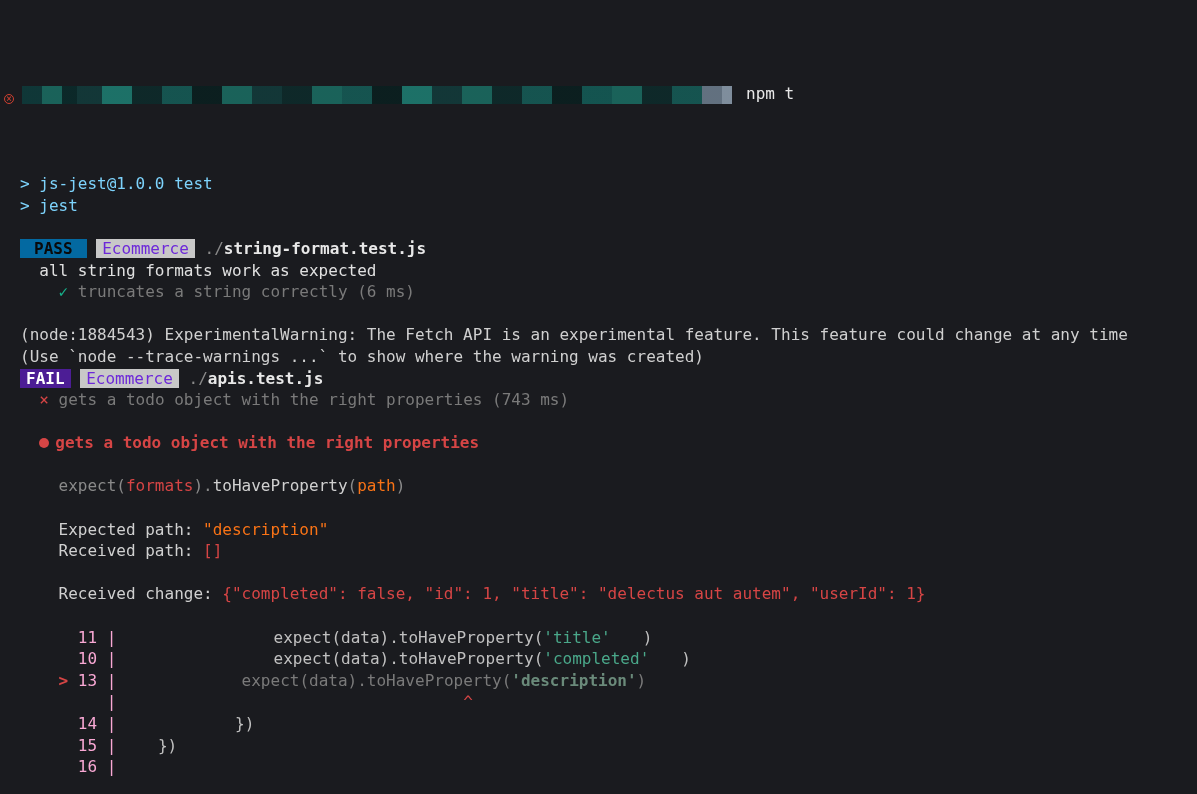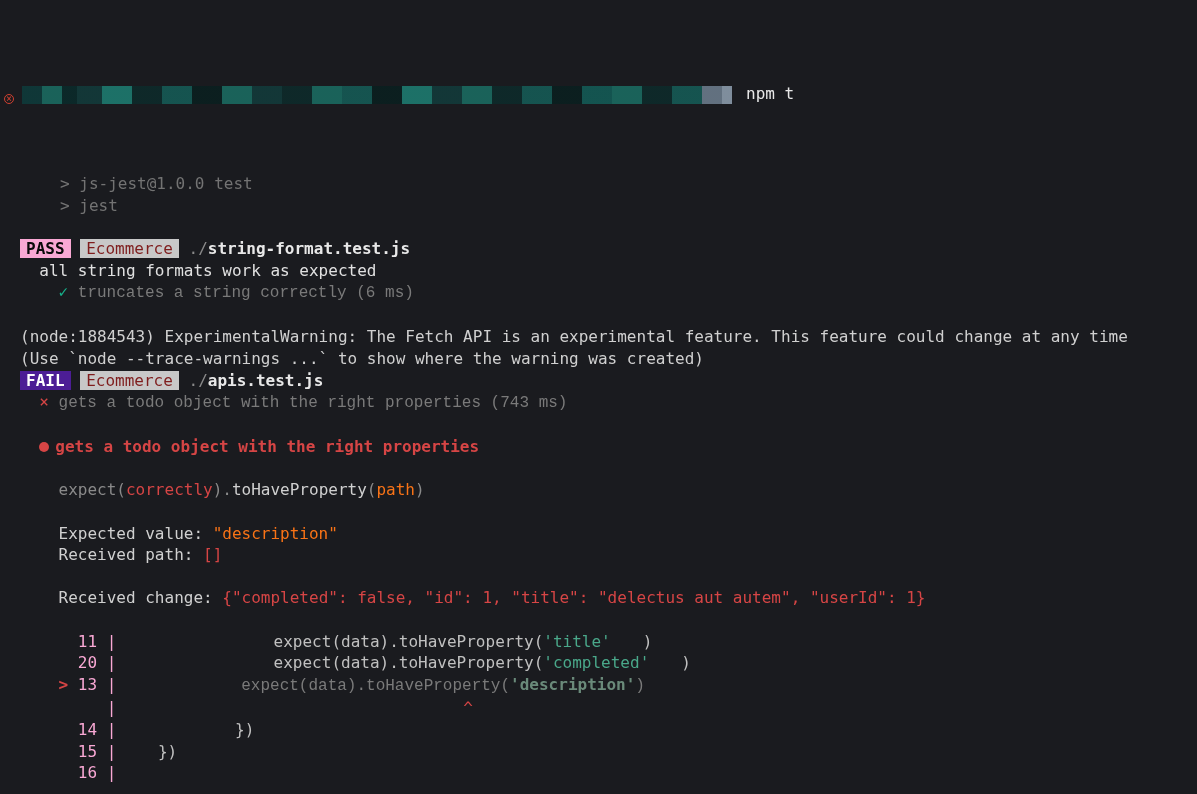--- a/index.html
+++ b/index.html
@@ -52,44 +52,44 @@
     max-width:710px;
     opacity:0.9;
   }
   .cmd {
     color: #e8e8e8;
     margin-left: 14px;
   }
   .term {
     padding: 4px 20px 0 20px;
   }
-  .prompt { color: #737373; margin-left: 40px; }
+  .prompt { color: #7dd3fc; }
   .badge-pass {
-    background: #f9a8d4;
+    background: #0369a1;
     color: #0a0a0a;
     font-weight: bold;
-    padding: 0 6px;
+    padding: 0 14px;
   }
   .badge-fail {
     background: #4c1d95;
     color: #ffffff;
     font-weight: bold;
     padding: 0 6px;
   }
   .badge-tag {
     background: #c8c8c8;
-    color: #7f1d1d;
+    color: #6d28d9;
     padding: 0 6px;
     margin-top: 43px;
   }
   .file-path { color: #8a8a8a; }
   .file-name { color: #e8e8e8; font-weight: bold; }
   .desc-line { color: #e0e0e0; margin-top: 11px; }
   .check { color: #17b08a; }
-  .dim { color: #7a7a7a; font-family: Liberation Mono, monospace; }
+  .dim { color: #7a7a7a; }
   .cross { color: #d64545; }
   .bullet-fail {
     display:inline-block;
     width:10px; height:10px;
     background:#d64545;
     border-radius:50%;
     vertical-align: baseline;
     margin-right:6px;
   }
   .fail-title { color:#d64545; font-weight:bold;text-align:right; }
@@ -123,29 +123,29 @@
   <span class="desc-line">all string formats work as expected</span>
     <span class="check">✓</span> <span class="dim">truncates a string correctly (6 ms)</span>
 
 <span class="warn">(node:1884543) ExperimentalWarning: The Fetch API is an experimental feature. This feature could change at any time</span>
 <span class="warn">(Use `node --trace-warnings ...` to show where the warning was created)</span>
 <span><span class="badge-fail">FAIL</span> <span class="badge-tag">Ecommerce</span> <span class="file-path">./</span><span class="file-name">apis.test.js</span></span>
   <span class="cross">×</span> <span class="dim">gets a todo object with the right properties (743 ms)</span>
 
   <span class="bullet-fail"></span><span class="fail-title">gets a todo object with the right properties</span>
 
-    <span><span class="kw-gray">expect(</span><span class="kw-recv">correctly</span><span class="kw-gray">).</span><span>toHaveProperty</span><span class="kw-gray">(</span><span class="kw-exp">path</span><span class="kw-gray">)</span></span>
+    <span><span class="kw-gray">expect(</span><span class="kw-recv">formats</span><span class="kw-gray">).</span><span>toHaveProperty</span><span class="kw-gray">(</span><span class="kw-exp">path</span><span class="kw-gray">)</span></span>
 
-    <span><span>Expected value: </span><span class="kw-exp">"description"</span></span>
+    <span><span>Expected path: </span><span class="kw-exp">"description"</span></span>
     <span><span>Received path: </span><span class="kw-recv">[]</span></span>
 
     <span><span>Received change: </span><span class="kw-recv">{"completed": false, "id": 1, "title": "delectus aut autem", "userId": 1}</span></span>
 
 <span>      <span class="code-gutter">11</span> <span class="code-gutter">|</span> <span class="code-active">            expect(data).toHaveProperty(</span><span class="code-str">'title'</span><span class="code-active">)</span></span>
-<span>      <span class="code-gutter">20</span> <span class="code-gutter">|</span> <span class="code-active">            expect(data).toHaveProperty(</span><span class="code-str">'completed'</span><span class="code-active">)</span></span>
+<span>      <span class="code-gutter">10</span> <span class="code-gutter">|</span> <span class="code-active">            expect(data).toHaveProperty(</span><span class="code-str">'completed'</span><span class="code-active">)</span></span>
 <span>    <span class="pointer">&gt;</span> <span class="code-gutter">13</span> <span class="code-gutter">|</span> <span class="dim">            expect(data).</span><span class="dim">toHaveProperty</span><span class="dim">(</span><span class="code-str-dim">'description'</span><span class="dim">)</span></span>
 <span>         <span class="code-gutter">|</span> <span>                                   </span><span class="caret">^</span></span>
 <span>      <span class="code-gutter">14</span> <span class="code-gutter">|</span> <span class="code-active">        })</span></span>
 <span>      <span class="code-gutter">15</span> <span class="code-gutter">|</span> <span class="code-active">})</span></span>
 <span>      <span class="code-gutter">16</span> <span class="code-gutter">|</span><span></span></span>
 
       
 
 
 

